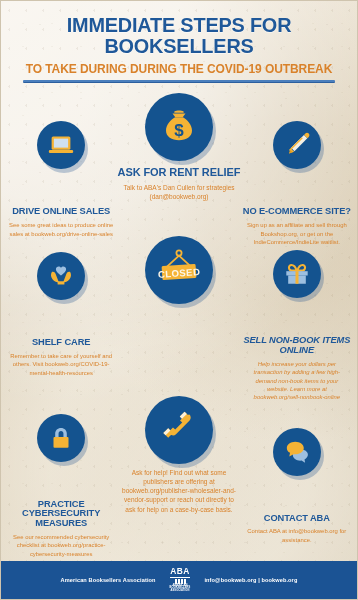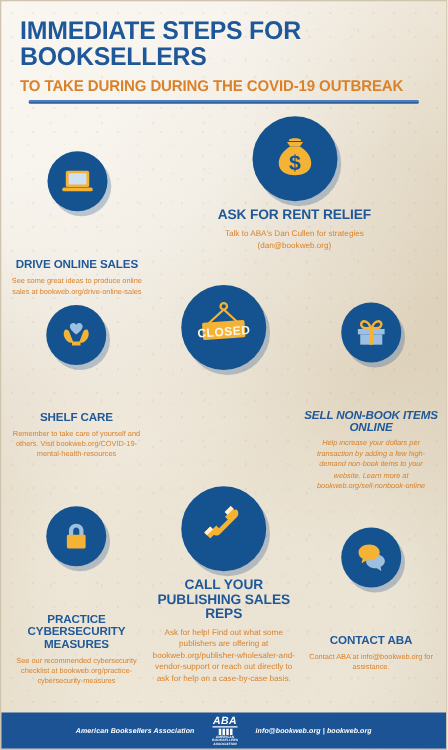--- a/index.html
+++ b/index.html
@@ -31,21 +31,21 @@
       radial-gradient(rgba(160,140,110,.08) 1px, transparent 1px),
       radial-gradient(rgba(120,100,75,.07) 1px, transparent 1px);
     background-size: 17px 19px, 29px 23px, 41px 37px;
     background-position: 0 0, 7px 11px, 19px 5px;
     pointer-events:none;
     z-index:0;
   }
   .poster > * { position: relative; z-index: 1; }
 
   
-  .header { padding: 14px 10px 0; }
+  .header { padding: 14px 10px 0; text-align: center; }
   .title {
     color: #1f5899;
     font-weight: 700;
     font-size: 20.5px;
     line-height: 1;
     letter-spacing: -0.2px;
     text-transform: uppercase;
     transform: scaleX(0.97);
     text-shadow: 0 1px 0 rgba(255,255,255,.5);
   }
@@ -113,36 +113,35 @@
 
   
   .r1 { margin-top: 4px; }
   .r1 .left  { padding-top: 28px; }
   .r1 .right { padding-top: 28px; }
 
   .r2 { margin-top: -10px; }
   .r2 .left  { padding-top: 16px; }
   .r2 .right { padding-top: 14px; font-style: italic; }
 
-  .r3 { margin-top: -6px; align-items: center; }
+  .r3 { margin-top: -6px; }
   .r3 .left  { padding-top: 18px; }
-  .r3 .right { padding-top: 24px; }
+  .r3 .right { padding-top: 32px; }
 
   
   .footer {
     position: absolute;
     left: 0; right: 0; bottom: 0;
-    height: 29px;
+    height: 38px;
     background: #1b5394;
     display: flex;
     align-items: center;
     justify-content: center;
     gap: 14px;
     z-index: 2;
-    font-style: italic;
   }
   .footer .ftext {
     color: #fff;
     font-size: 5.6px;
     font-weight: 700;
     letter-spacing: .1px;
     white-space: nowrap;
   }
   .aba-logo { text-align: center; line-height: 1; }
   .aba-logo .aba-word {
@@ -194,20 +193,33 @@
             <path d="M18.2 12.2h7.6c4.6 2.6 9.2 7.4 9.2 13.4 0 6.4-5.8 9.6-13 9.6S9 32 9 25.6c0-6 4.6-10.8 9.2-13.4z" fill="#f5b335"></path>
             <text x="22" y="31" text-anchor="middle" font-family="Liberation Sans, sans-serif" font-size="17" font-weight="700" fill="#14538f">$</text>
           </svg>
         </div>
         <div class="head mid">ASK FOR RENT RELIEF</div>
         <div class="body mid">Talk to ABA's Dan Cullen for strategies (dan@bookweb.org)</div>
       </div>
 
       <div class="cell spacer"></div>
 
+      <div class="cell side right">
+        <div class="badge sm">
+          <svg width="30" height="30" viewBox="0 0 32 32" aria-hidden="true">
+            <path d="M23.4 5.3l3.6 3.6-13.7 13.7-3.6-3.6z" fill="#f5f0e4"></path>
+            <path d="M21.1 7.6l-13.7 13.7 1.1 1.1 13.7-13.7z" fill="#f5b335"></path>
+            <path d="M24.9 3.8c1-1 2.6-1 3.6 0s1 2.6 0 3.6l-1.4 1.4-3.6-3.6z" fill="#f5b335"></path>
+            <path d="M9.4 19.6l3.6 3.6-5.4 1.8z" fill="#f5b335"></path>
+            <path d="M7.6 25l1.2-3.6 2.4 2.4z" fill="#e39a1f"></path>
+          </svg>
+        </div>
+        <div class="head sm">NO E-COMMERCE SITE?</div>
+        <div class="body">Sign up as an affiliate and sell through Bookshop.org, or get on the IndieCommerce/IndieLite waitlist.</div>
+      </div>
     </div>
 
     <div class="row r2">
 
       <div class="cell side left">
         <div class="badge sm">
           <svg width="32" height="32" viewBox="0 0 34 34" aria-hidden="true">
             <path d="M17 8.2c1.5-2.4 5.4-1.6 5.4 1.6 0 2.6-3.4 5.2-5.4 6.8-2-1.6-5.4-4.2-5.4-6.8 0-3.2 3.9-4 5.4-1.6z" fill="#9dbfe0"></path>
             <path d="M7.6 12.6c1.6-.6 3 .4 3.6 2l3.4 8.8c-3 .9-6.4-1.4-7.8-5-1-2.6 0-5.2.8-5.8z" fill="#f5b335"></path>
             <path d="M26.4 12.6c-1.6-.6-3 .4-3.6 2l-3.4 8.8c3 .9 6.4-1.4 7.8-5 1-2.6 0-5.2-.8-5.8z" fill="#f5b335"></path>
@@ -266,21 +278,20 @@
       <div class="cell mid center">
         <div class="badge lg">
           <svg width="46" height="46" viewBox="0 0 46 46" aria-hidden="true">
             <path d="M33.4 7.6c1.6 1.6 1.8 4.2.2 6L20 27.2c-1.8 1.8-4.4 1.6-6-.2l-1.8-1.8 4.8-4.8 2.2 2.2 7-7-2.2-2.2 4.8-4.8z" fill="#f5b335"></path>
             <path d="M28.6 4.8l4.8 4.8-4.8 4.8-4.8-4.8z" fill="#f5b335"></path>
             <path d="M12.2 21.2l4.8 4.8-4.8 4.8-4.8-4.8z" fill="#f5b335"></path>
             <path d="M28.6 4.8l2.2 2.2-4.8 4.8-2.2-2.2z" fill="#fdf1da"></path>
             <path d="M12.2 21.2l2.2 2.2-4.8 4.8-2.2-2.2z" fill="#fdf1da"></path>
           </svg>
         </div>
-        <div class="head mid">CALL YOUR PUBLISHING SALES REPS</div>
         <div class="body mid">Ask for help! Find out what some publishers are offering at bookweb.org/publisher-wholesaler-and-vendor-support or reach out directly to ask for help on a case-by-case basis.</div>
       </div>
 
       <div class="cell spacer"></div>
 
       <div class="cell side right">
         <div class="badge sm">
           <svg width="32" height="32" viewBox="0 0 34 34" aria-hidden="true">
             <path d="M20.6 14.2c4.4 0 8 2.6 8 5.8 0 2-1.4 3.8-3.6 4.9l.6 3.5-3.8-2.3c-.4.05-.8.07-1.2.07-4.4 0-8-2.6-8-5.8 0-3.2 3.6-6.17 8-6.17z" fill="#9dbfe0"></path>
             <path d="M15.2 6c5 0 9 3 9 6.7 0 3.7-4 6.7-9 6.7-.6 0-1.2-.04-1.8-.12l-4.6 2.6.8-4c-2.4-1.2-3.4-3.1-3.4-5.2C6.2 9 10.2 6 15.2 6z" fill="#f5b335"></path>

